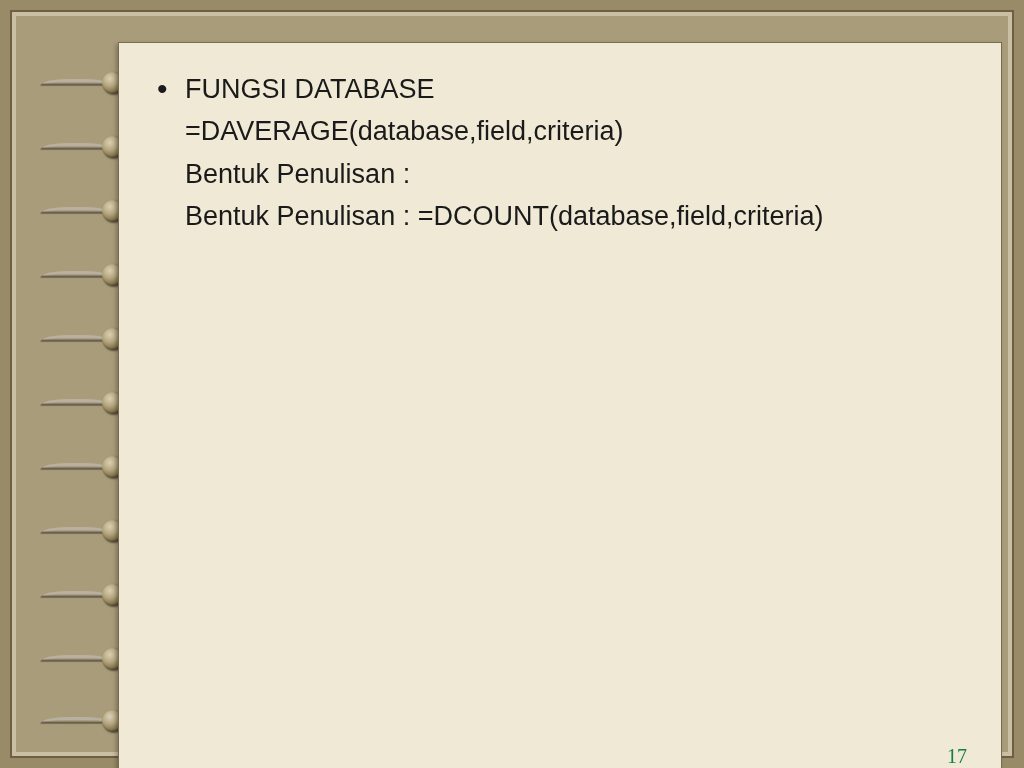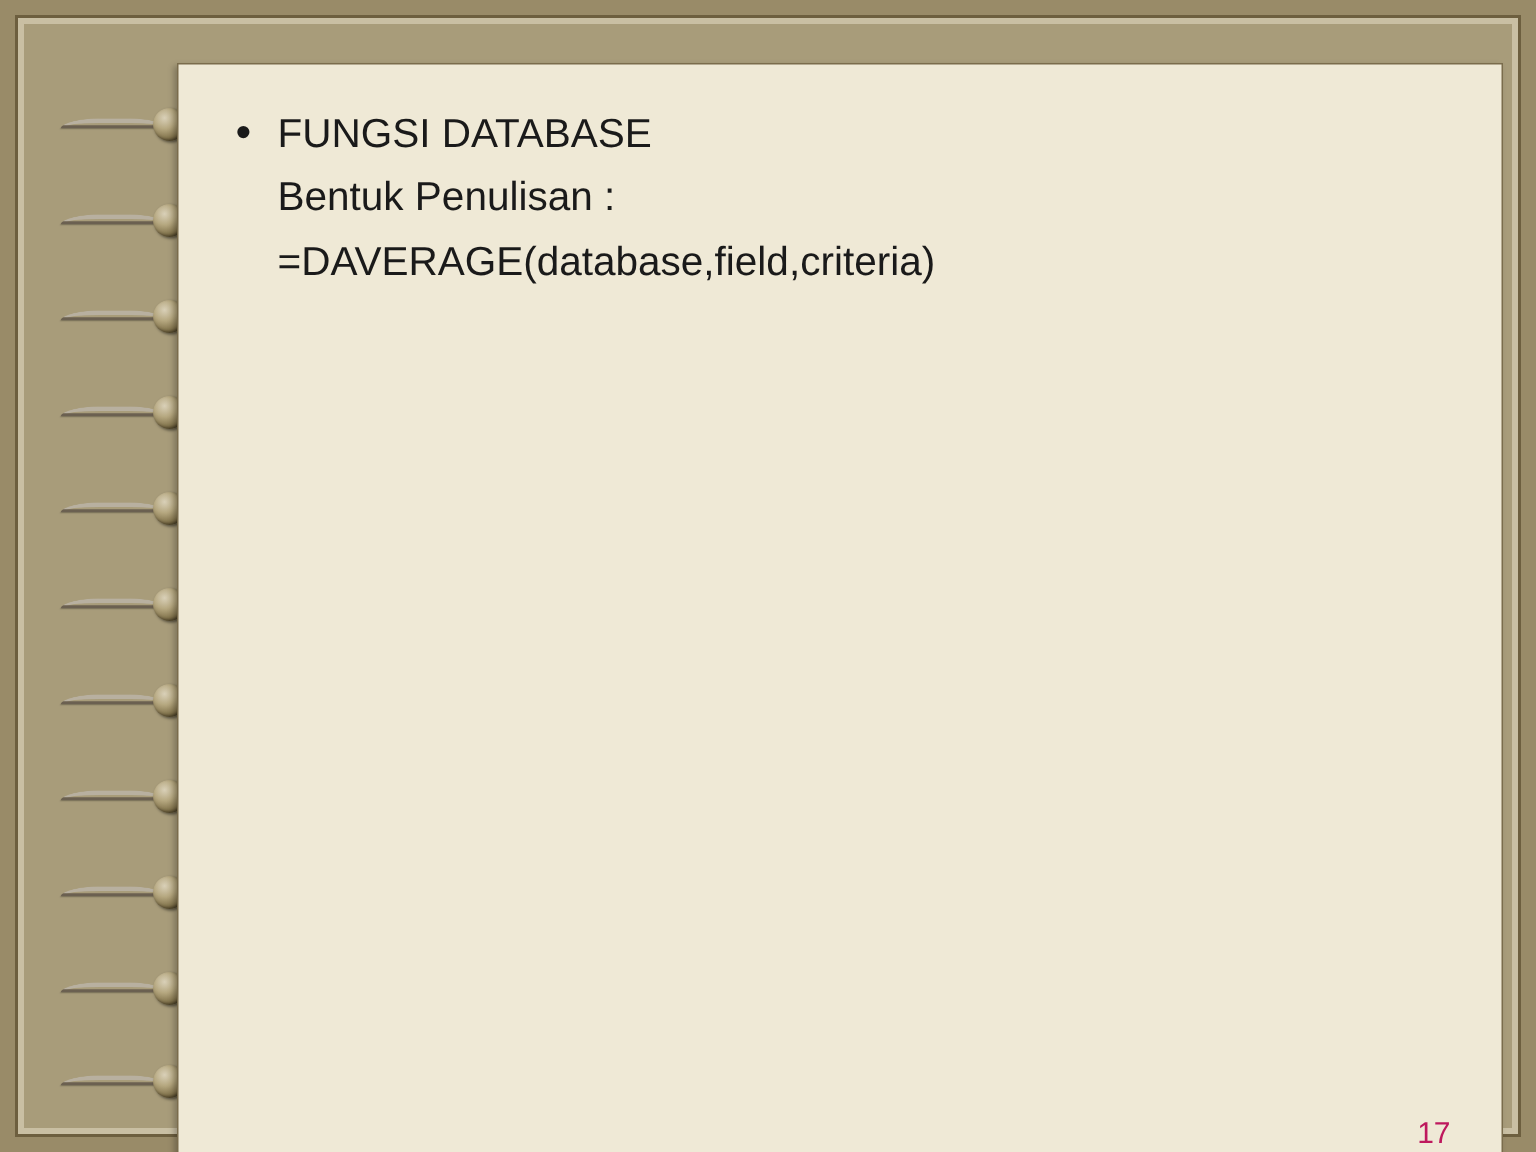--- a/index.html
+++ b/index.html
@@ -87,21 +87,22 @@
     line-height: 1.2;
   }
   ul.top > li.nobullet {
     padding-left: 36px;
   }
   .page-num {
     position: absolute;
     right: 34px;
     bottom: 30px;
     font-size: 20px;
-    color: #be185d;
+    color: #15803d;
+    font-family: Liberation Serif, serif;
   }
 </style>
 </head>
 <body>
 
 <div class="outer-frame">
   <div class="spiral-col">
     <div class="ring" style="top:24px">
         <div class="wire"></div>
         <div class="hub"></div>
@@ -145,19 +146,20 @@
     <div class="ring" style="top:662px">
         <div class="wire"></div>
         <div class="hub"></div>
       </div>
   </div>
 
   <div class="page">
     <div class="content">
       <ul class="top">
         <li class="bulleted"><span>FUNGSI DATABASE</span></li>
+        <li class="nobullet"><span>=DAVERAGE(database,field,criteria)</span></li>
         <li class="nobullet"><span>Bentuk Penulisan :</span></li>
-        <li class="nobullet"><span>=DAVERAGE(database,field,criteria)</span></li>
+        <li class="nobullet"><span>Bentuk Penulisan : =DCOUNT(database,field,criteria)</span></li>
       </ul>
     </div>
     <div class="page-num">17</div>
   </div>
 </div>
 
 </body></html>

